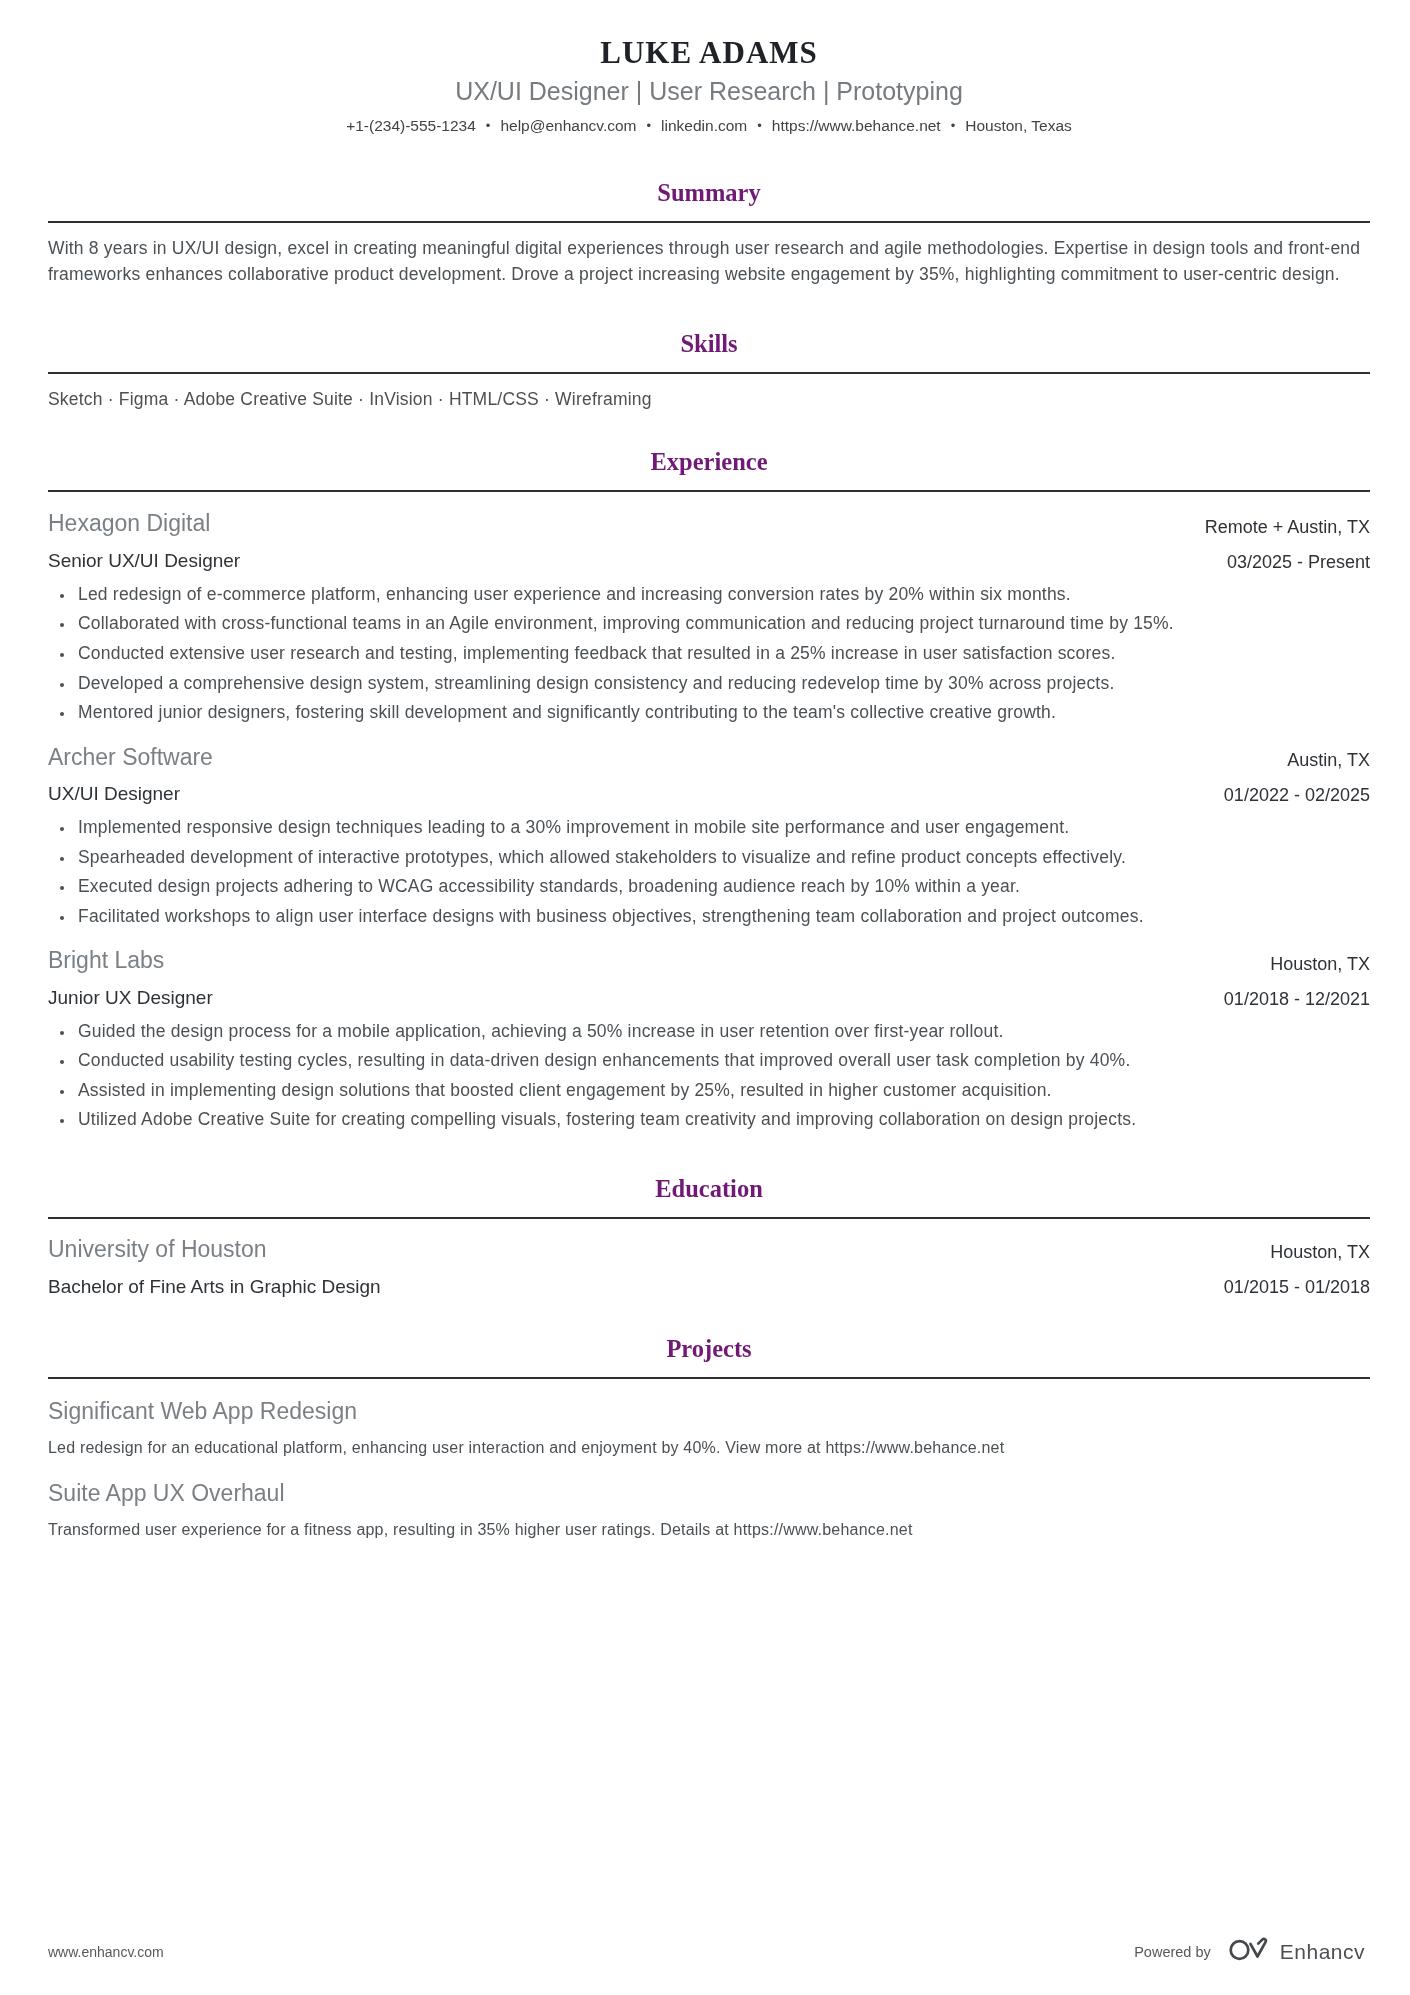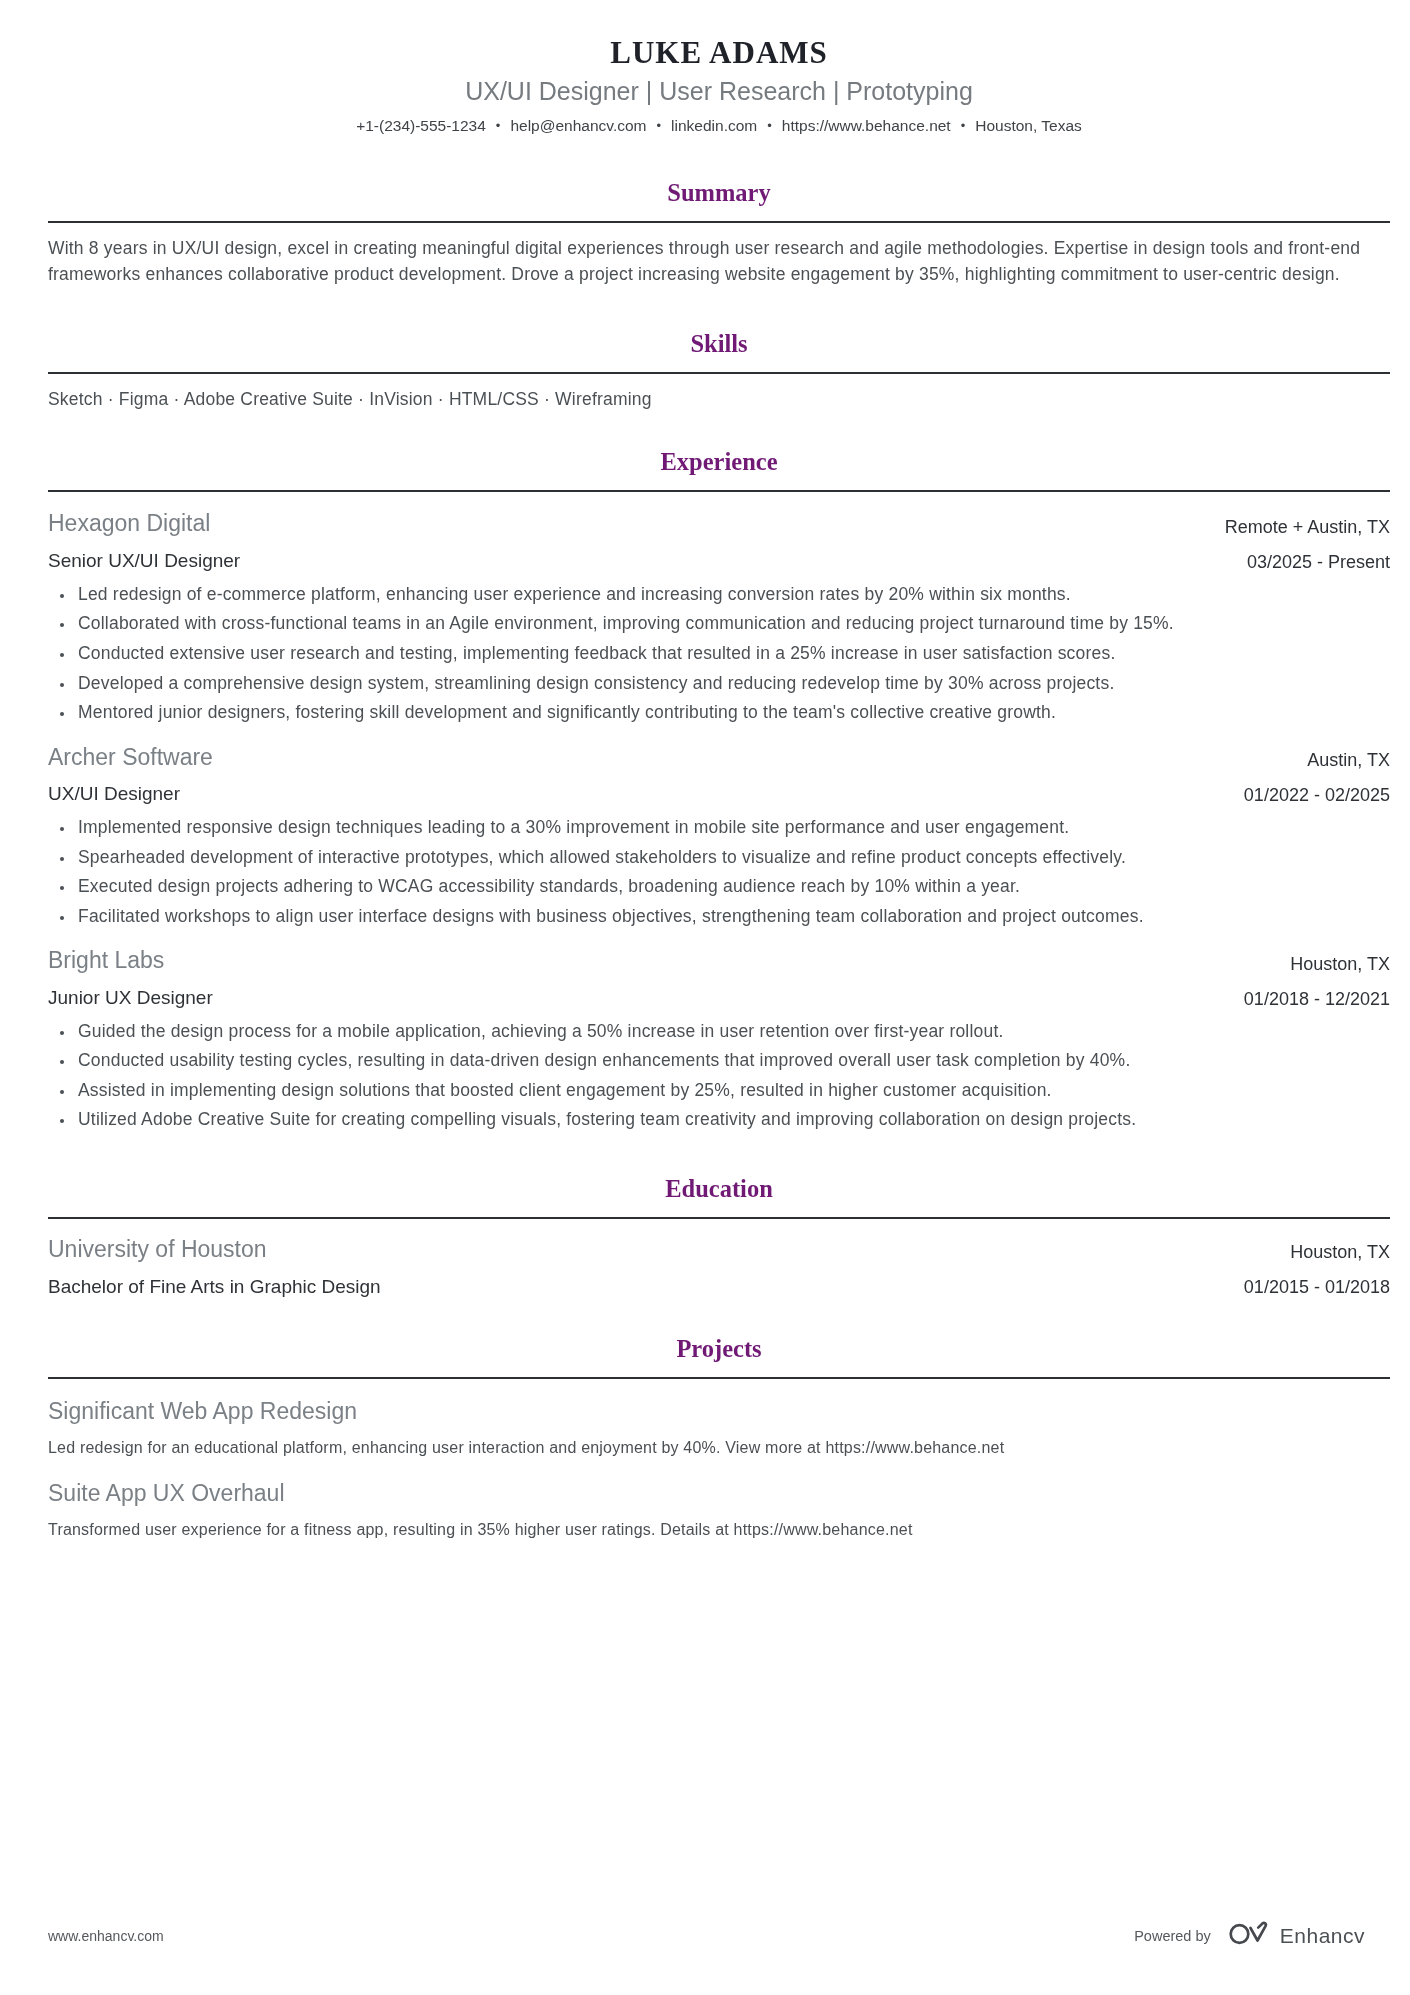--- a/index.html
+++ b/index.html
@@ -2,21 +2,21 @@
 <html><head>
 <meta charset="utf-8">
 <style>
   * { margin:0; padding:0; box-sizing:border-box; }
   html,body { background:#ffffff; }
   body {
     width:1410px; height:1995px; position:relative;
     font-family:"Liberation Sans", sans-serif;
     color:#4b5054; overflow:hidden;
   }
-  .page { padding:34px 20px 0 48px; }
+  .page { padding:34px 40px 0 48px; }
 
   
   .name {
     font-family:"Liberation Serif", serif; font-weight:bold;
     font-size:31px; letter-spacing:1px; color:#1f2228;
     text-align:center; line-height:1.2;
   }
   .subtitle {
     text-align:center; font-size:25px; color:#767b80;
     margin-top:5px; line-height:1.25; font-weight:400;
@@ -61,21 +61,21 @@
   
   .project { margin-top:18px; }
   .project-title { font-size:23px; color:#7a8085; line-height:1.3; }
   .project-desc {
     font-size:16px; letter-spacing:0.2px; line-height:1.55;
     color:#4b5054; margin-top:9px; max-width:1010px;
   }
 
   
   .footer {
-    position:absolute; left:48px; right:45px; bottom:44px;
+    position:absolute; left:48px; right:45px; bottom:28px;
     display:flex; justify-content:space-between; align-items:center;
   }
   .site { font-size:14px; color:#55585c; }
   .powered { display:flex; align-items:center; }
   .powered-label { font-size:14.5px; color:#54585c; margin-right:16px; }
   .logo-mark { display:inline-block; margin-right:9px; }
   .brand { font-size:21px; color:#4b5055; letter-spacing:0.5px; font-weight:400; }
 </style>
 </head>
 <body>

